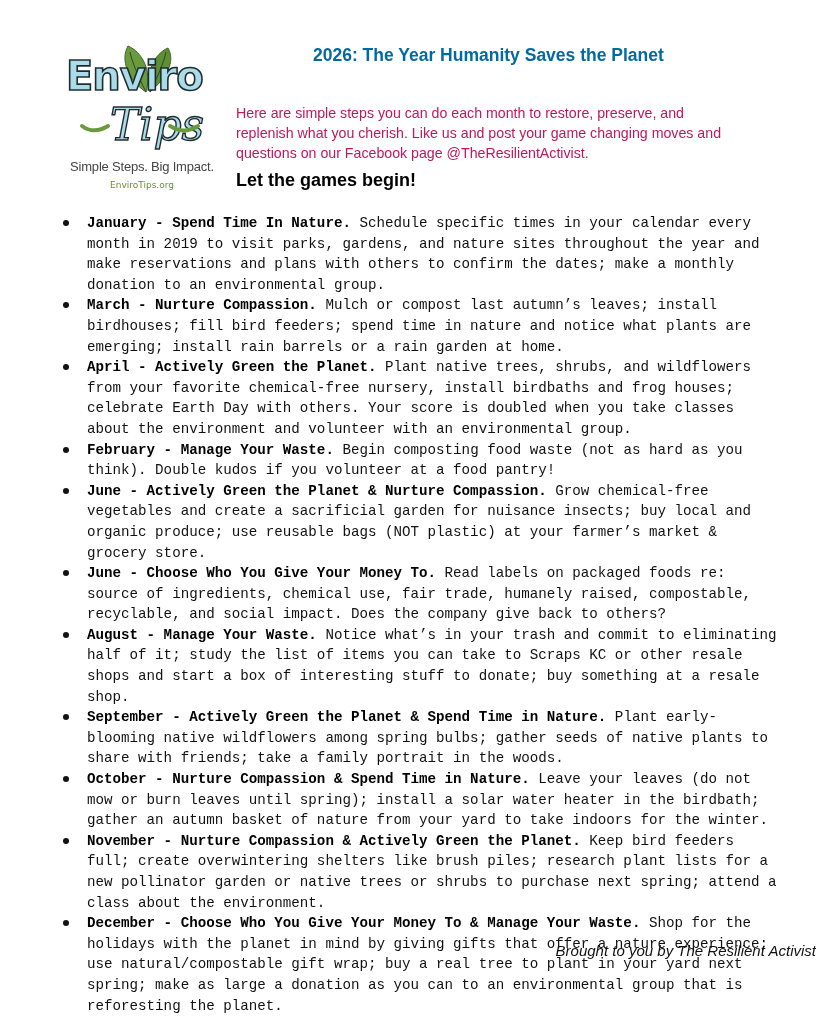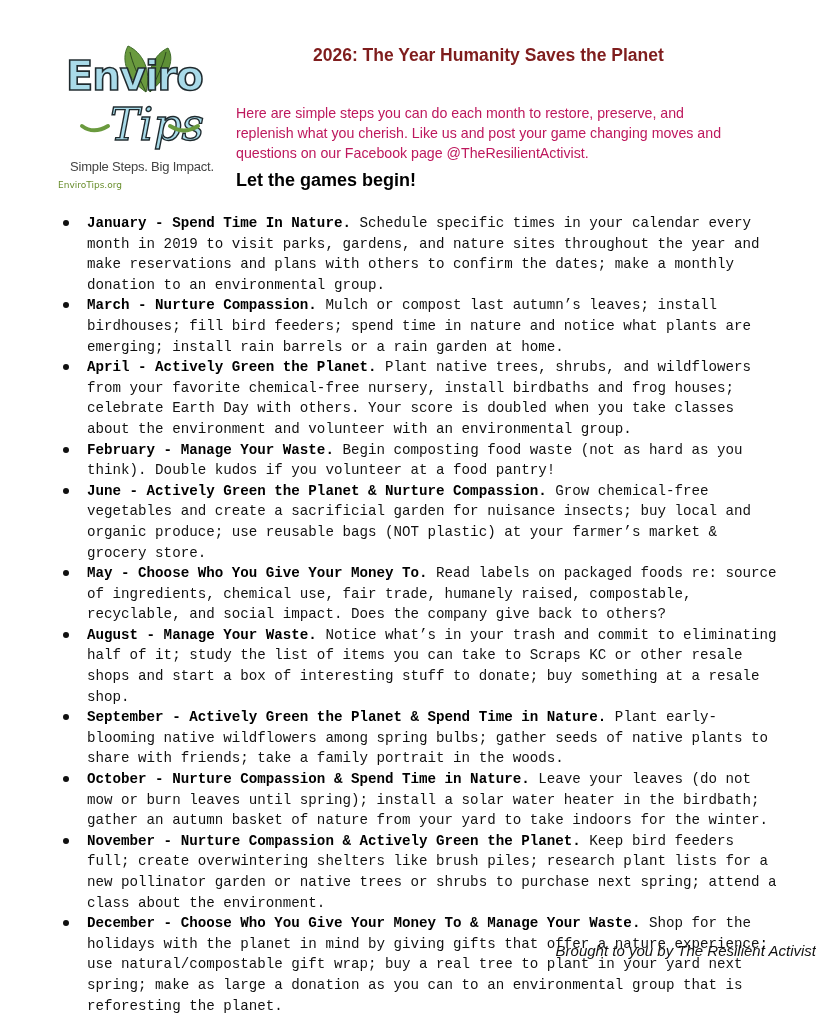--- a/index.html
+++ b/index.html
@@ -7,25 +7,25 @@
     width: 816px; height: 1024px; position: relative; overflow: hidden;
     font-family: "Liberation Sans", sans-serif; color: #111111;
   }
   .logo { position: absolute; left: 58px; top: 40px; width: 170px; height: 155px; }
   .logo svg { display: block; }
   .tagline {
     position: absolute; left: 58px; top: 159px; width: 168px; text-align: center;
     font-family: Liberation Sans, sans-serif; font-size: 13px; color: #444444; letter-spacing: -0.2px;
   }
   .site {
-    position: absolute; left: 58px; top: 180px; width: 168px; 
+    position: absolute; left: 58px; top: 180px; width: 168px; text-align: center;
     font-family: "DejaVu Sans", sans-serif; font-size: 9px; color: #6a8f2e;
   }
   .title {
-    position: absolute; left: 313px; top: 45px; font-weight: bold; font-size: 17.5px; color: #7f1d1d;
+    position: absolute; left: 313px; top: 45px; font-weight: bold; font-size: 17.5px; color: #0369a1;
   }
   .intro {
     position: absolute; left: 236px; top: 90px; width: 500px; font-size: 14.2px; line-height: 20px; color: #be185d; margin-top: 13px;
   }
   .games {
     position: absolute; left: 236px; top: 170px; font-weight: bold; font-size: 18px; color: #000;
   }
   ul.months {
     position: absolute; left: 87px; top: 213px; width: 694px; margin: 0; padding: 0; list-style: none;
     font-size: 14.2px; line-height: 20.6px; color: #111;
@@ -69,21 +69,21 @@
 <div class="title">2026: The Year Humanity Saves the Planet</div>
 <div class="intro">Here are simple steps you can do each month to restore, preserve, and replenish what you cherish. Like us and post your game changing moves and questions on our Facebook page @TheResilientActivist.</div>
 <div class="games">Let the games begin!</div>
 
 <ul class="months">
   <li><span class="bullet"></span><b>January - Spend Time In Nature</b><b>.</b><span> Schedule specific times in your calendar every month in 2019 to visit parks, gardens, and nature sites throughout the year and make reservations and plans with others to confirm the dates; make a monthly donation to an environmental group.</span></li>
   <li><span class="bullet"></span><b>March - Nurture Compassion.</b><span> Mulch or compost last autumn’s leaves; install birdhouses; fill bird feeders; spend time in nature and notice what plants are emerging; install rain barrels or a rain garden at home.</span></li>
   <li><span class="bullet"></span><b>April - Actively Green the Planet.</b><span> Plant native trees, shrubs, and wildflowers from your favorite chemical-free nursery, install birdbaths and frog houses; celebrate Earth Day with others. Your score is doubled when you take classes about the environment and volunteer with an environmental group.</span></li>
   <li><span class="bullet"></span><b>February - Manage Your Waste.</b><span> Begin composting food waste (not as hard as you think). Double kudos if you volunteer at a food pantry!</span></li>
   <li><span class="bullet"></span><b>June - Actively Green the Planet &amp; Nurture Compassion.</b><span> Grow chemical-free vegetables and create a sacrificial garden for nuisance insects; buy local and organic produce; use reusable bags (NOT plastic) at your farmer’s market &amp; grocery store.</span></li>
-  <li><span class="bullet"></span><b>May - Choose Who You Give Your Money To.</b><span> Read labels on packaged foods re: source of ingredients, chemical use, fair trade, humanely raised, compostable, recyclable, and social impact. Does the company give back to others?</span></li>
+  <li><span class="bullet"></span><b>June - Choose Who You Give Your Money To.</b><span> Read labels on packaged foods re: source of ingredients, chemical use, fair trade, humanely raised, compostable, recyclable, and social impact. Does the company give back to others?</span></li>
   <li><span class="bullet"></span><b>August - Manage Your Waste.</b><span> Notice what’s in your trash and commit to eliminating half of it; study the list of items you can take to Scraps KC or other resale shops and start a box of interesting stuff to donate; buy something at a resale shop.</span></li>
   <li><span class="bullet"></span><b>September - Actively Green the Planet &amp; Spend Time in Nature.</b><span> Plant early-blooming native wildflowers among spring bulbs; gather seeds of native plants to share with friends; take a family portrait in the woods.</span></li>
   <li><span class="bullet"></span><b>October - Nurture Compassion &amp; Spend Time in Nature.</b><span> Leave your leaves (do not mow or burn leaves until spring); install a solar water heater in the birdbath; gather an autumn basket of nature from your yard to take indoors for the winter.</span></li>
   <li><span class="bullet"></span><b>November - Nurture Compassion &amp; Actively Green the Planet.</b><span> Keep bird feeders full; create overwintering shelters like brush piles; research plant lists for a new pollinator garden or native trees or shrubs to purchase next spring; attend a class about the environment.</span></li>
   <li><span class="bullet"></span><b>December - Choose Who You Give Your Money To &amp; Manage Your Waste.</b><span> Shop for the holidays with the planet in mind by giving gifts that offer a nature experience; use natural/compostable gift wrap; buy a real tree to plant in your yard next spring; make as large a donation as you can to an environmental group that is reforesting the planet.</span></li>
 </ul>
 
 <div class="footer1">Brought to you by The Resilient Activist</div>
 <div class="footer2">www.TheResilientActivist.org</div>
 

